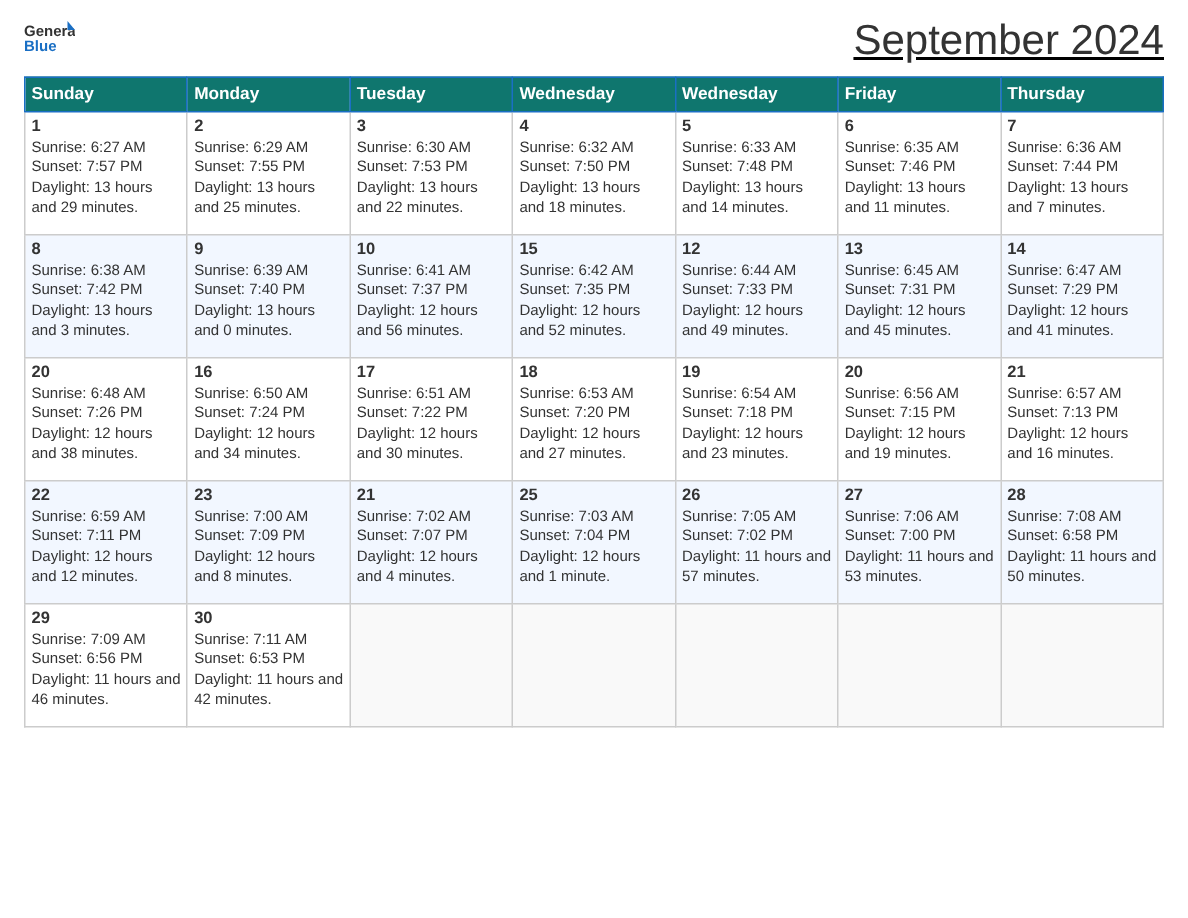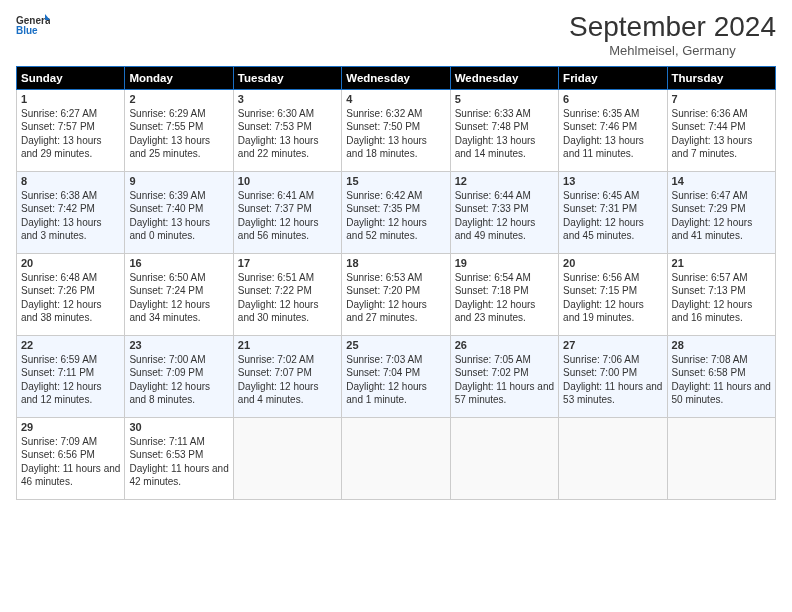--- a/index.html
+++ b/index.html
@@ -21,39 +21,40 @@
       justify-content: space-between;
       align-items: flex-start;
       margin-bottom: 8px;
     }
     .logo {
       display: flex;
       align-items: center;
       gap: 4px;
     }
     .title-block {
-      text-align: center;
+      text-align: left;
+      text-decoration: underline;
     }
     .month-title {
       font-size: 28px;
       font-weight: normal;
       color: #333;
       line-height: 1.1;
     }
     .subtitle {
       font-size: 13px;
       color: #555;
     }
     table {
       width: 100%;
       border-collapse: collapse;
       table-layout: fixed;
     }
     thead th {
-      background: #000000;
+      background: #0f766e;
       color: #fff;
       font-size: 11.5px;
       font-weight: bold;
       padding: 5px 4px;
       text-align: left;
       border: 1px solid #1a6fc4;
     }
     tbody td {
       vertical-align: top;
       border: 1px solid #ccc;
@@ -90,21 +91,20 @@
   <div class="header">
     <div class="logo">
   <svg width="34" height="30" viewBox="0 0 68 52" xmlns="http://www.w3.org/2000/svg">
     <text x="0" y="20" font-size="20" font-weight="bold" fill="#333" font-family="Arial">General</text>
     <text x="0" y="40" font-size="20" font-weight="bold" fill="#1a6fc4" font-family="Arial">Blue</text>
     <polygon points="58,0 68,12 58,12" fill="#1a6fc4"></polygon>
   </svg>
 </div>
     <div class="title-block">
       <div class="month-title">September 2024</div>
-      <div class="subtitle">Mehlmeisel, Germany</div>
     </div>
   </div>
 
   <table>
     <thead>
       <tr id="header-row">
           <th>Sunday</th>
           <th>Monday</th>
           <th>Tuesday</th>
           <th>Wednesday</th>

